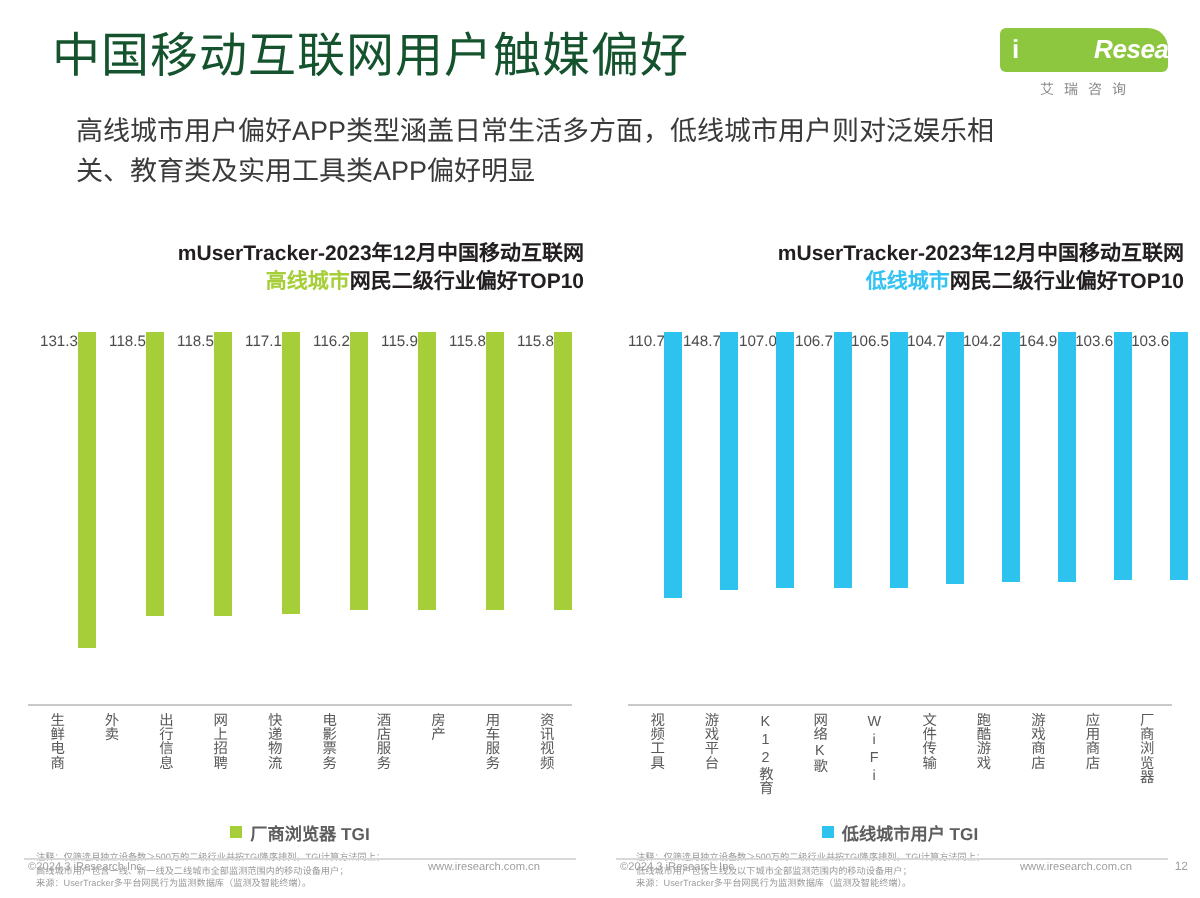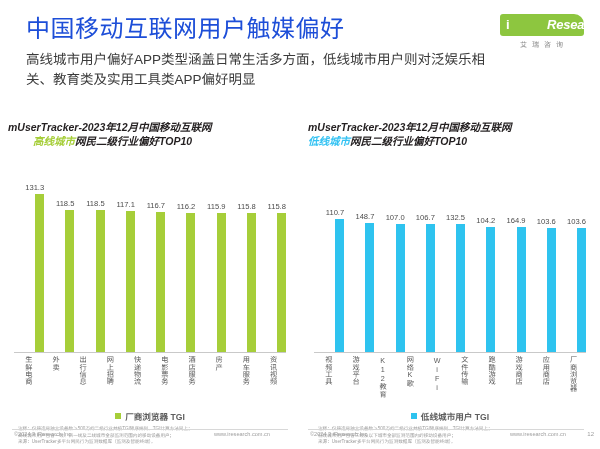--- a/index.html
+++ b/index.html
@@ -9,25 +9,25 @@
     font-family:"Liberation Sans","DejaVu Sans",sans-serif;
     overflow:hidden;
     position:relative;
   }
   .page{position:relative;width:600px;height:449px;box-sizing:border-box;}
 
   
   .header{position:relative;padding:14px 18px 0 26px;height:108px;box-sizing:border-box;}
   .main-title{
     font-size:24px;line-height:30px;font-weight:400;
-    color:#1d4ed8;letter-spacing:0.5px;margin:0 0 6px 0;
+    color:#14532d;letter-spacing:0.5px;margin:0 0 6px 0;
   }
   .subtitle{
     font-size:13.5px;line-height:20px;color:#3a3a3a;
-    max-width:460px;margin:0;font-weight:400;
+    max-width:460px;margin:12px;font-weight:400;
   }
 
   
   .logo{position:absolute;right:16px;top:14px;width:84px;text-align:center;}
   .logo-badge{
     position:relative;display:block;height:22px;width:84px;
     background:#8dc63f;border-radius:3px 10px 3px 3px;
   }
   .logo-badge .lg-i{
     position:absolute;left:6px;top:3px;color:#ffffff;font-size:13px;
@@ -40,36 +40,36 @@
   .logo-cn{
     margin-top:3px;font-size:7px;color:#8a8a8a;letter-spacing:5px;
     padding-left:4px;
   }
 
   
   .charts{display:flex;width:600px;height:318px;}
   .panel{width:300px;height:318px;position:relative;box-sizing:border-box;padding:0 8px;}
 
   .chart-title{
-    text-align:left;font-size:10.5px;font-weight:700;color:#231f20;
-    line-height:14px;padding-top:12px;font-style:italic;
+    text-align:right;font-size:10.5px;font-weight:700;color:#231f20;
+    line-height:14px;padding-top:12px;
   }
   .chart-title .hi-green{color:#a6ce39;margin-left:25px;}
   .chart-title .hi-blue{color:#35c3f3;}
 
   .plot{
     position:relative;height:196px;margin:8px 6px 0 6px;
   }
   .bars{
     position:absolute;left:0;right:0;bottom:0;height:186px;
     display:flex;align-items:flex-end;justify-content:space-between;
   }
   .bar-col{
-    flex:1 1 0;display:flex;flex-direction:column;
-    align-items:flex-end;justify-content:flex-end;height:100%;
+    flex:1 1 0;display:flex;
+    align-items:flex-start;justify-content:flex-end;height:100%;
   }
   .bar-val{
     font-size:7.6px;color:#4c4c4c;margin-bottom:2px;white-space:nowrap;
     font-weight:400;
   }
   .bar{width:9px;border-radius:0;}
   .bar.green{background:#a6ce39;}
   .bar.blue{background:#2ec3ef;}
   .axis{
     position:absolute;left:0;right:0;bottom:-1px;height:1px;background:#c9c9c9;
@@ -154,24 +154,20 @@
             </div>
             <div class="bar-col">
               <div class="bar-val">118.5</div>
               <div class="bar green" style="height: 142.2px;"></div>
             </div>
             <div class="bar-col">
               <div class="bar-val">117.1</div>
               <div class="bar green" style="height: 140.52px;"></div>
             </div>
             <div class="bar-col">
-              <div class="bar-val">116.7</div>
-              <div class="bar green" style="height: 140.04px;"></div>
-            </div>
-            <div class="bar-col">
               <div class="bar-val">116.2</div>
               <div class="bar green" style="height: 139.44px;"></div>
             </div>
             <div class="bar-col">
               <div class="bar-val">115.9</div>
               <div class="bar green" style="height: 139.08px;"></div>
             </div>
             <div class="bar-col">
               <div class="bar-val">115.8</div>
               <div class="bar green" style="height: 138.96px;"></div>
@@ -249,22 +245,26 @@
             </div>
             <div class="bar-col">
               <div class="bar-val">107.0</div>
               <div class="bar blue" style="height: 128.4px;"></div>
             </div>
             <div class="bar-col">
               <div class="bar-val">106.7</div>
               <div class="bar blue" style="height: 128.04px;"></div>
             </div>
             <div class="bar-col">
-              <div class="bar-val">132.5</div>
+              <div class="bar-val">106.5</div>
               <div class="bar blue" style="height: 127.8px;"></div>
+            </div>
+            <div class="bar-col">
+              <div class="bar-val">104.7</div>
+              <div class="bar blue" style="height: 125.64px;"></div>
             </div>
             <div class="bar-col">
               <div class="bar-val">104.2</div>
               <div class="bar blue" style="height: 125.04px;"></div>
             </div>
             <div class="bar-col">
               <div class="bar-val">164.9</div>
               <div class="bar blue" style="height: 124.56px;"></div>
             </div>
             <div class="bar-col">

